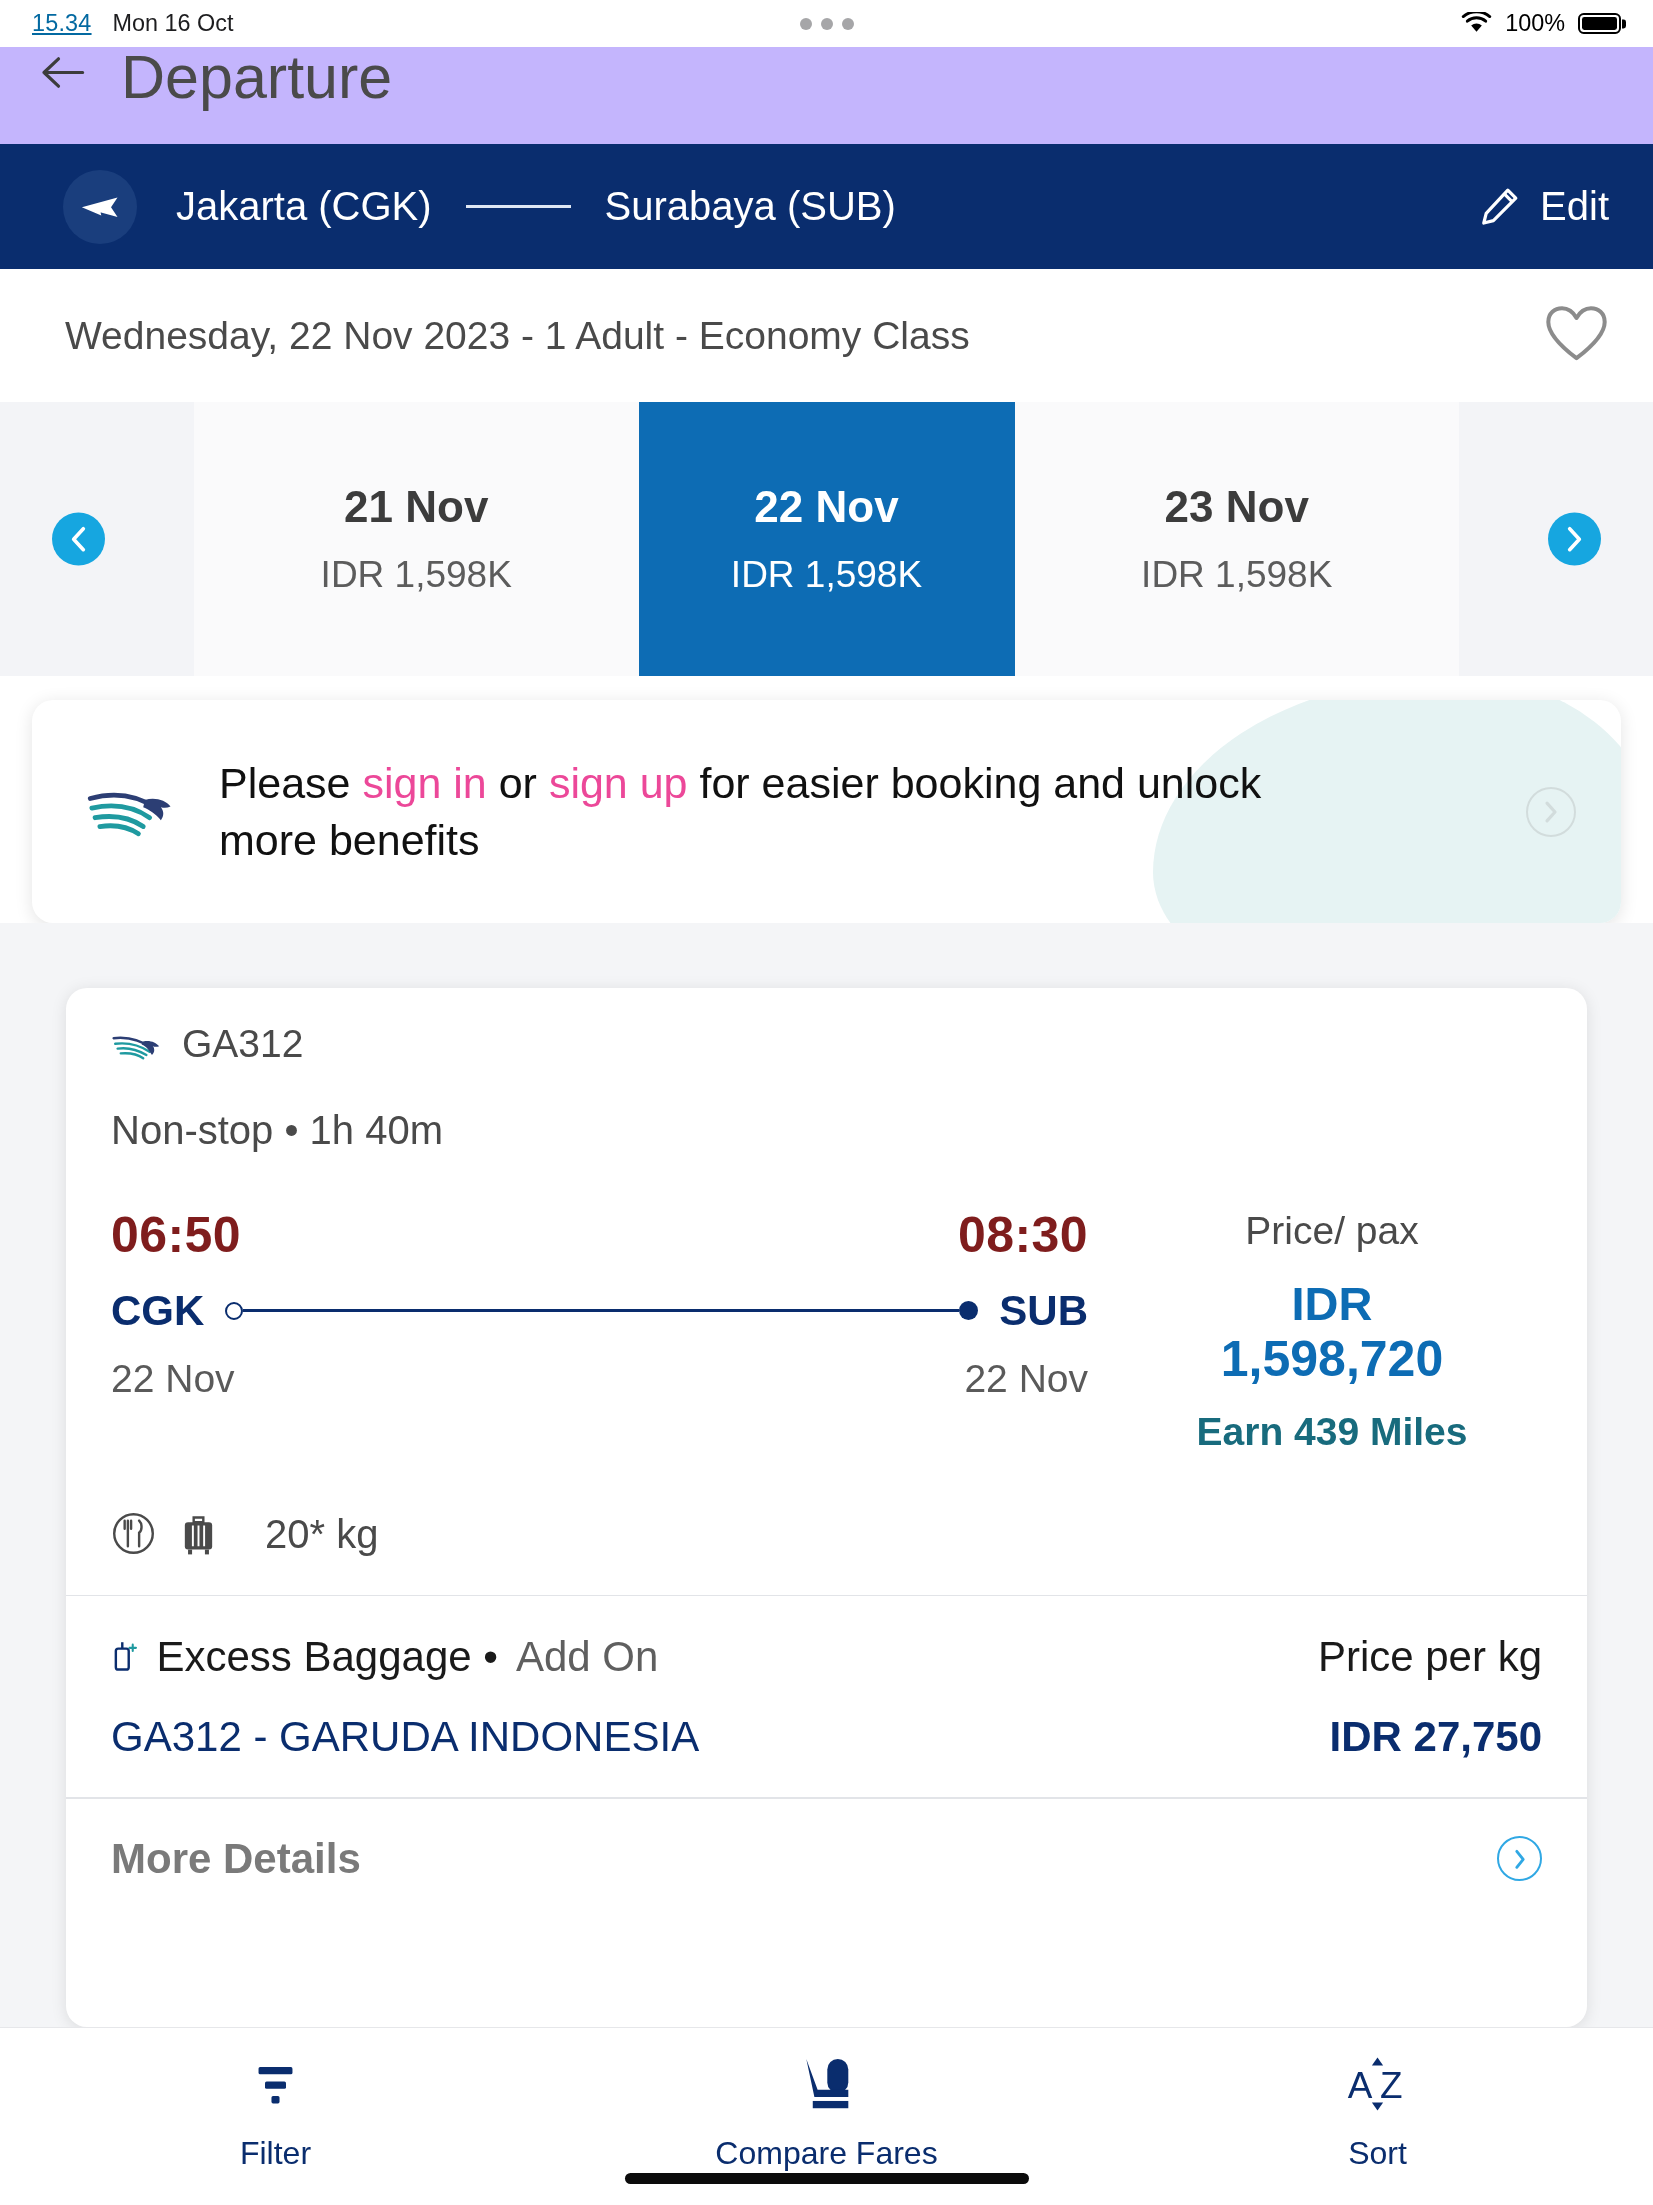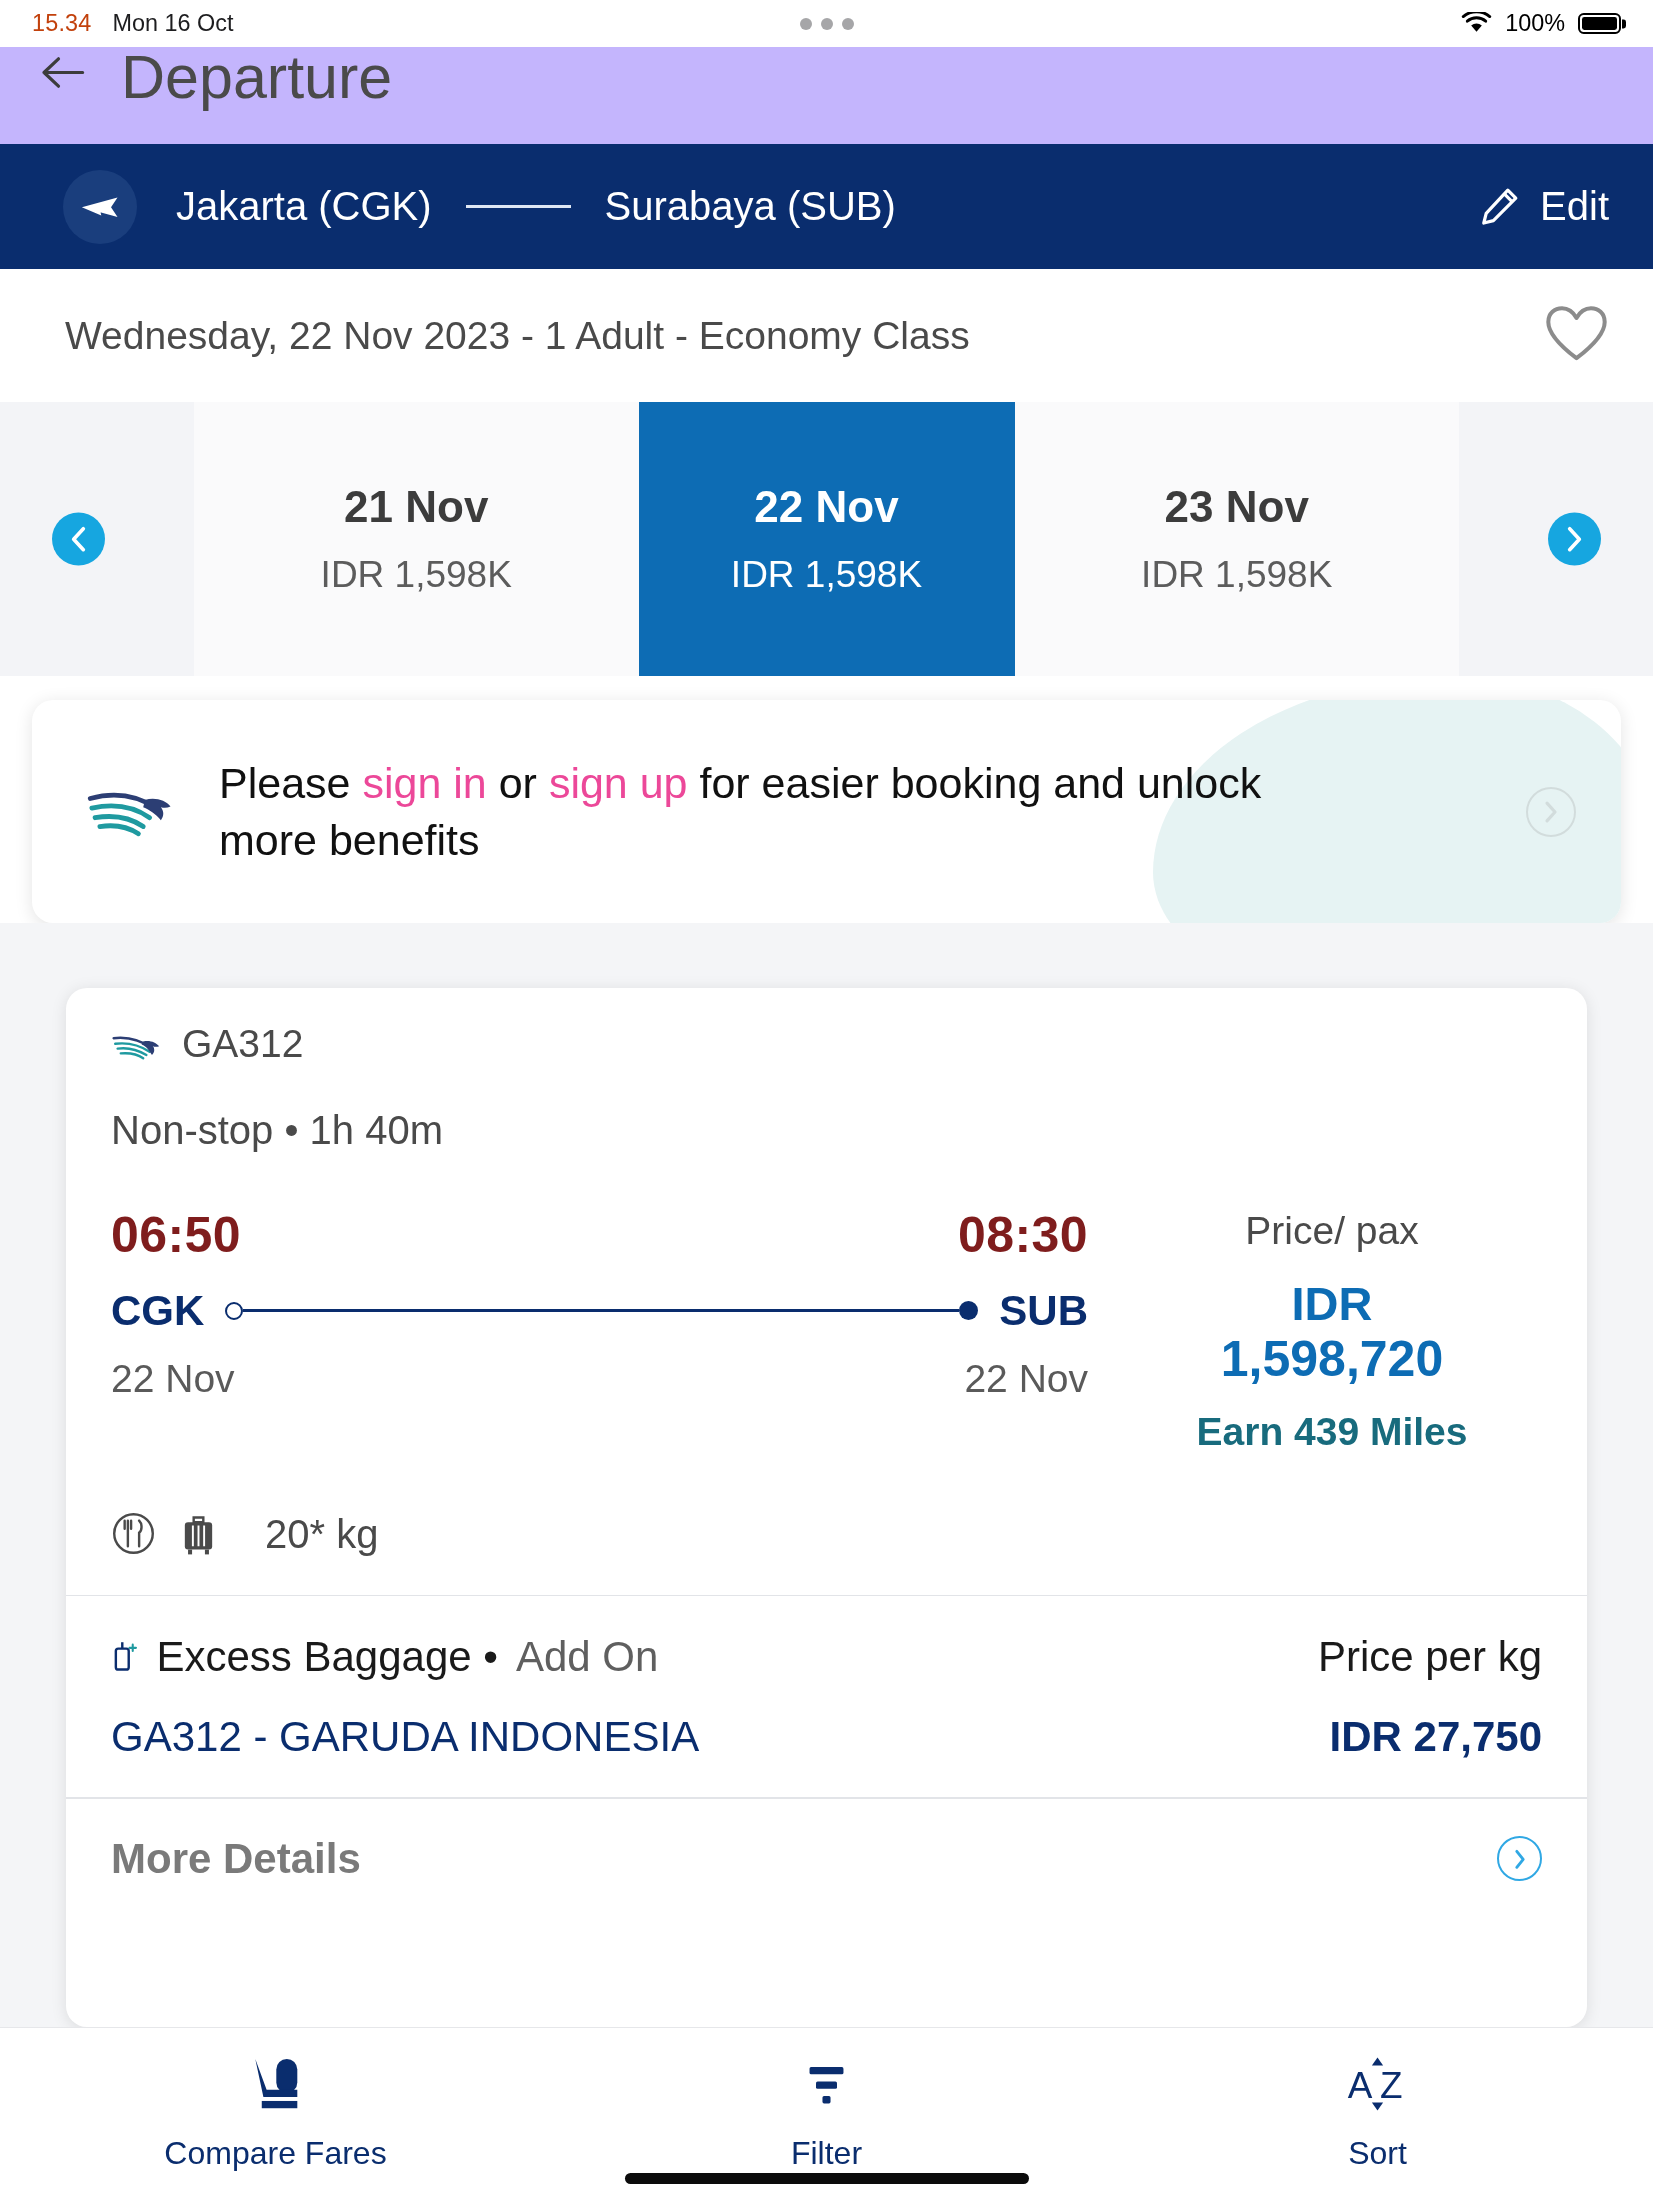--- a/index.html
+++ b/index.html
@@ -17,21 +17,21 @@
   }
 
   
   .statusbar {
     height:47px; flex:0 0 47px;
     display:flex; align-items:center;
     padding:0 32px 0 32px;
     background:#ffffff;
     position:relative;
   }
-  .sb-time { font-size:23.4px; color:#c2410c; font-weight:400; letter-spacing:0.2px;}
+  .sb-time { font-size:23.4px; color:#0369a1; font-weight:400; letter-spacing:0.2px;text-decoration:underline;}
   .sb-date { font-size:23.4px; color:#1d1d1f; font-weight:400; margin-left:21px; }
   .sb-dots {
     position:absolute; left:50%; top:50%; transform:translate(-50%,-50%);
     display:flex; gap:9px;
   }
   .sb-dots i { width:12px; height:12px; border-radius:50%; background:#a6a6a8; display:block; }
   .sb-right { margin-left:auto; display:flex; align-items:center; gap:13px; }
   .sb-pct { font-size:23.4px; color:#000; font-weight:400; }
   .wifi-ic { display:block; }
   .batt {
@@ -437,33 +437,33 @@
           </svg>
         </span>
       </div>
 
     </div>
   </div>
 
   <div class="bottomnav">
     <div class="bn-item">
       <svg width="63" height="60" viewBox="0 0 78 74">
+        <rect x="18" y="16" width="42" height="9" rx="2" fill="#0a2d6e"></rect>
+        <rect x="26" y="34" width="26" height="9" rx="2" fill="#0a2d6e"></rect>
+        <rect x="34" y="52" width="10" height="9" rx="2" fill="#0a2d6e"></rect>
+      </svg>
+      <span class="bn-lbl">Filter</span>
+    </div>
+    <div class="bn-item">
+      <svg width="63" height="60" viewBox="0 0 78 74">
         <rect x="40" y="6" width="26" height="42" rx="13" fill="#0a2d6e"></rect>
         <path d="M14 6 L28 44 h38 v9 H24 Z" fill="#0a2d6e"></path>
         <rect x="22" y="58" width="44" height="9" fill="#0a2d6e"></rect>
       </svg>
       <span class="bn-lbl">Compare Fares</span>
-    </div>
-    <div class="bn-item">
-      <svg width="63" height="60" viewBox="0 0 78 74">
-        <rect x="18" y="16" width="42" height="9" rx="2" fill="#0a2d6e"></rect>
-        <rect x="26" y="34" width="26" height="9" rx="2" fill="#0a2d6e"></rect>
-        <rect x="34" y="52" width="10" height="9" rx="2" fill="#0a2d6e"></rect>
-      </svg>
-      <span class="bn-lbl">Filter</span>
     </div>
     <div class="bn-item">
       <svg width="69" height="60" viewBox="0 0 86 74">
         <path d="M43 4 L50 14 H36 Z" fill="#0a2d6e"></path>
         <path d="M43 70 L50 60 H36 Z" fill="#0a2d6e"></path>
         <text x="6" y="54" font-family="Liberation Sans, sans-serif" font-size="46" font-weight="400" fill="#0a2d6e">A</text>
         <text x="46" y="54" font-family="Liberation Sans, sans-serif" font-size="46" font-weight="400" fill="#0a2d6e">Z</text>
       </svg>
       <span class="bn-lbl">Sort</span>
     </div>

